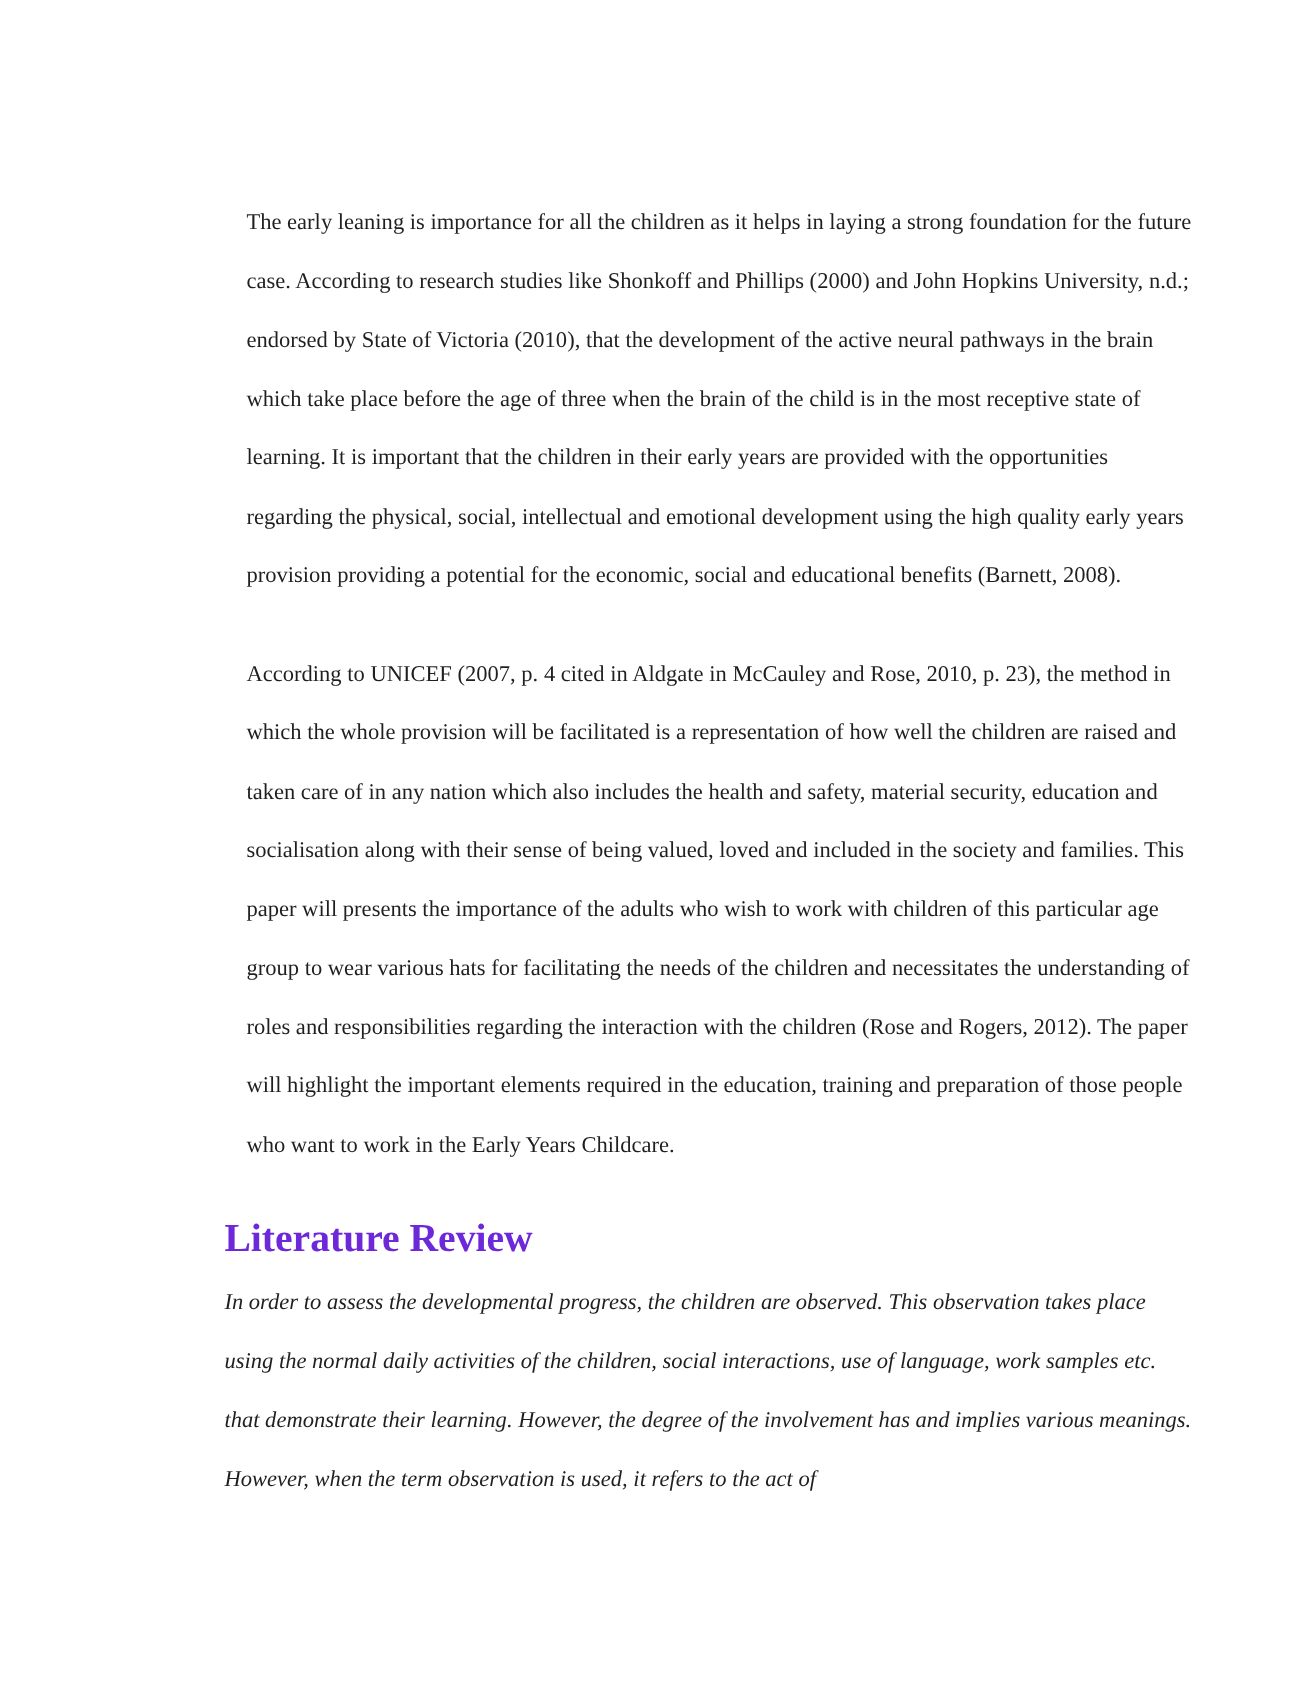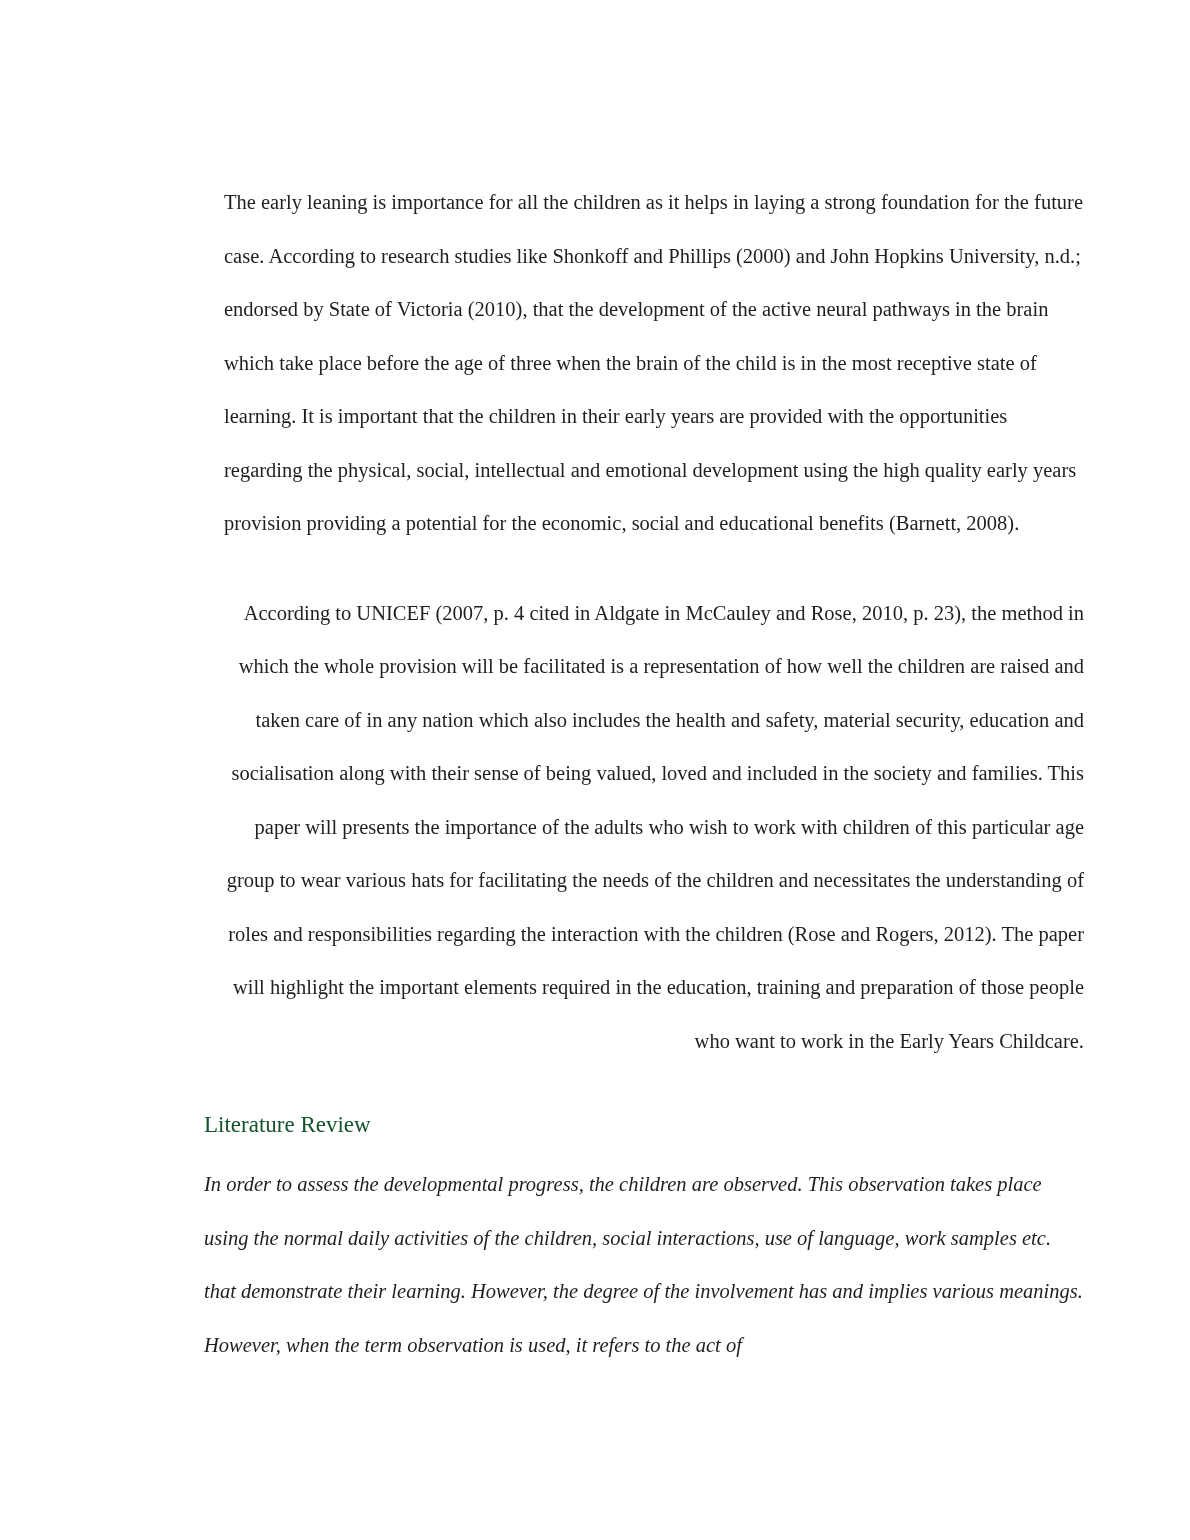--- a/index.html
+++ b/index.html
@@ -22,27 +22,26 @@
     line-height: 53.5px;
     color: #1f1f1f;
     text-align: left;
   }
   .para-indented {
     margin-left: 36px;
     max-width: 880px;
   }
   .para-gap {
     margin-top: 36px;
-    text-align: right;
   }
   .section-heading {
     margin-top: 40px;
-    font-size: 23px;
-    font-weight: normal;
-    color: #14532d;
+    font-size: 36px;
+    font-weight: bold;
+    color: #6d28d9;
     line-height: 34px;
   }
   .section-para {
     margin-top: 8px;
     max-width: 905px;
     font-style: italic;
   }
 </style>
 </head>
 <body>

